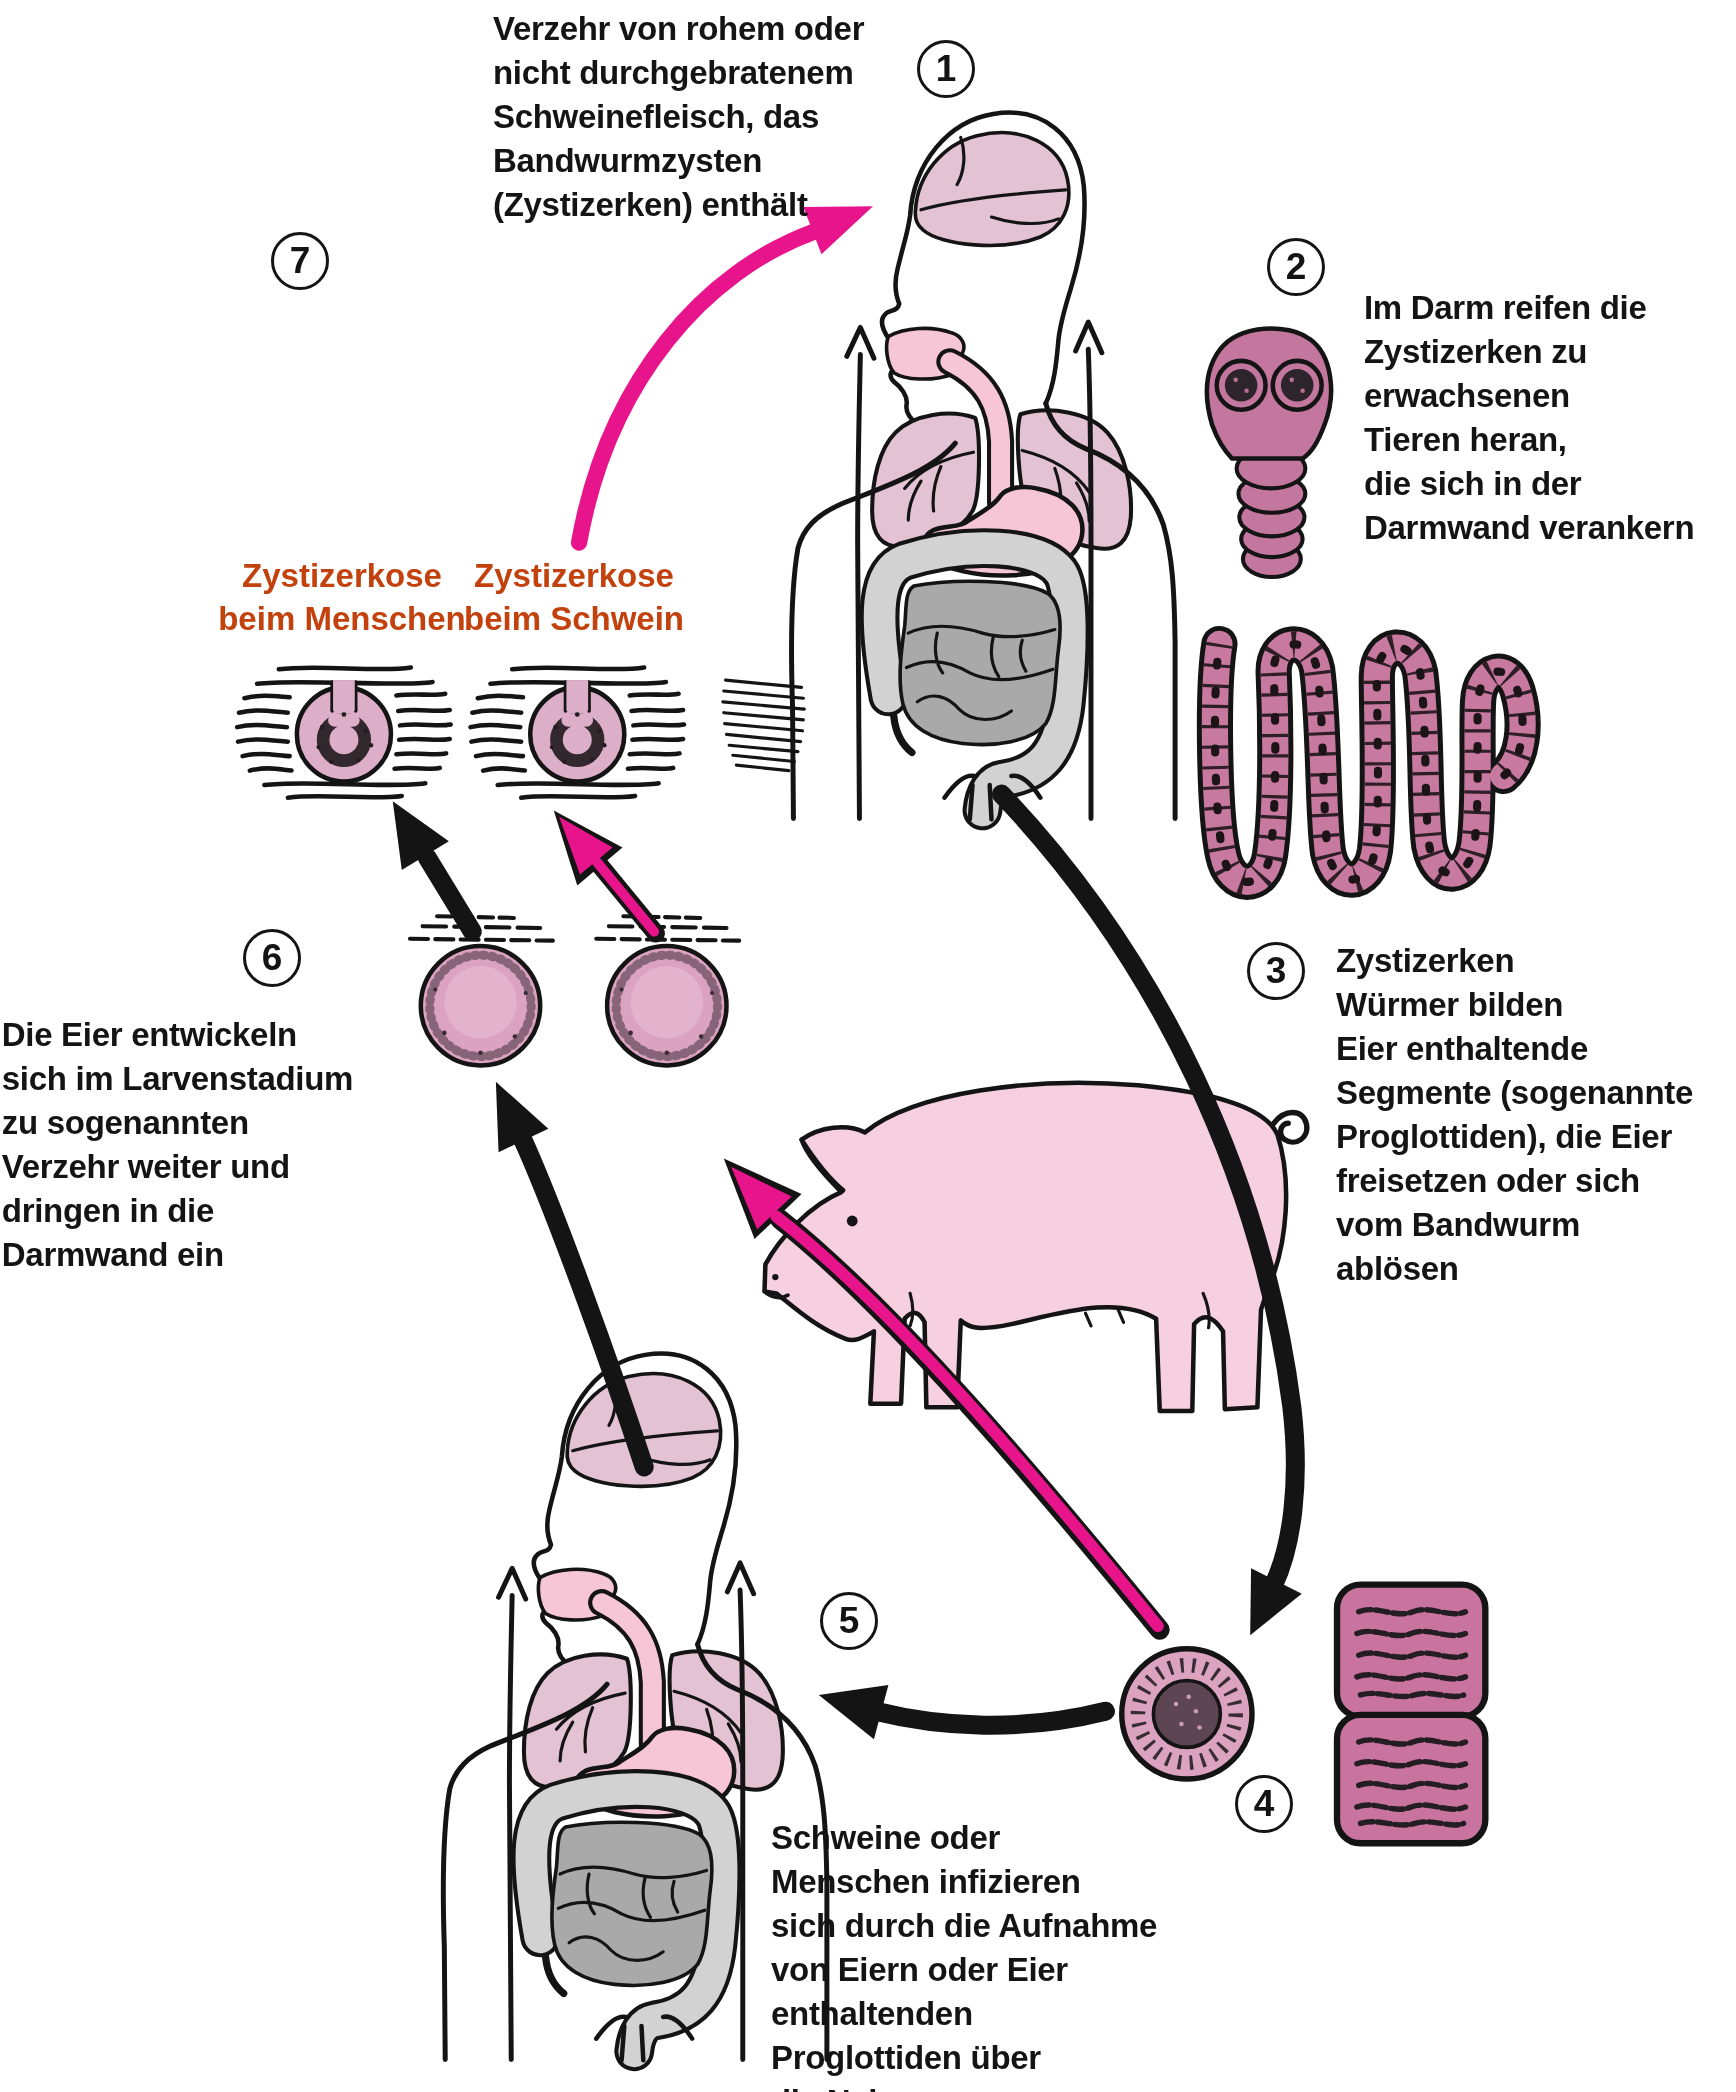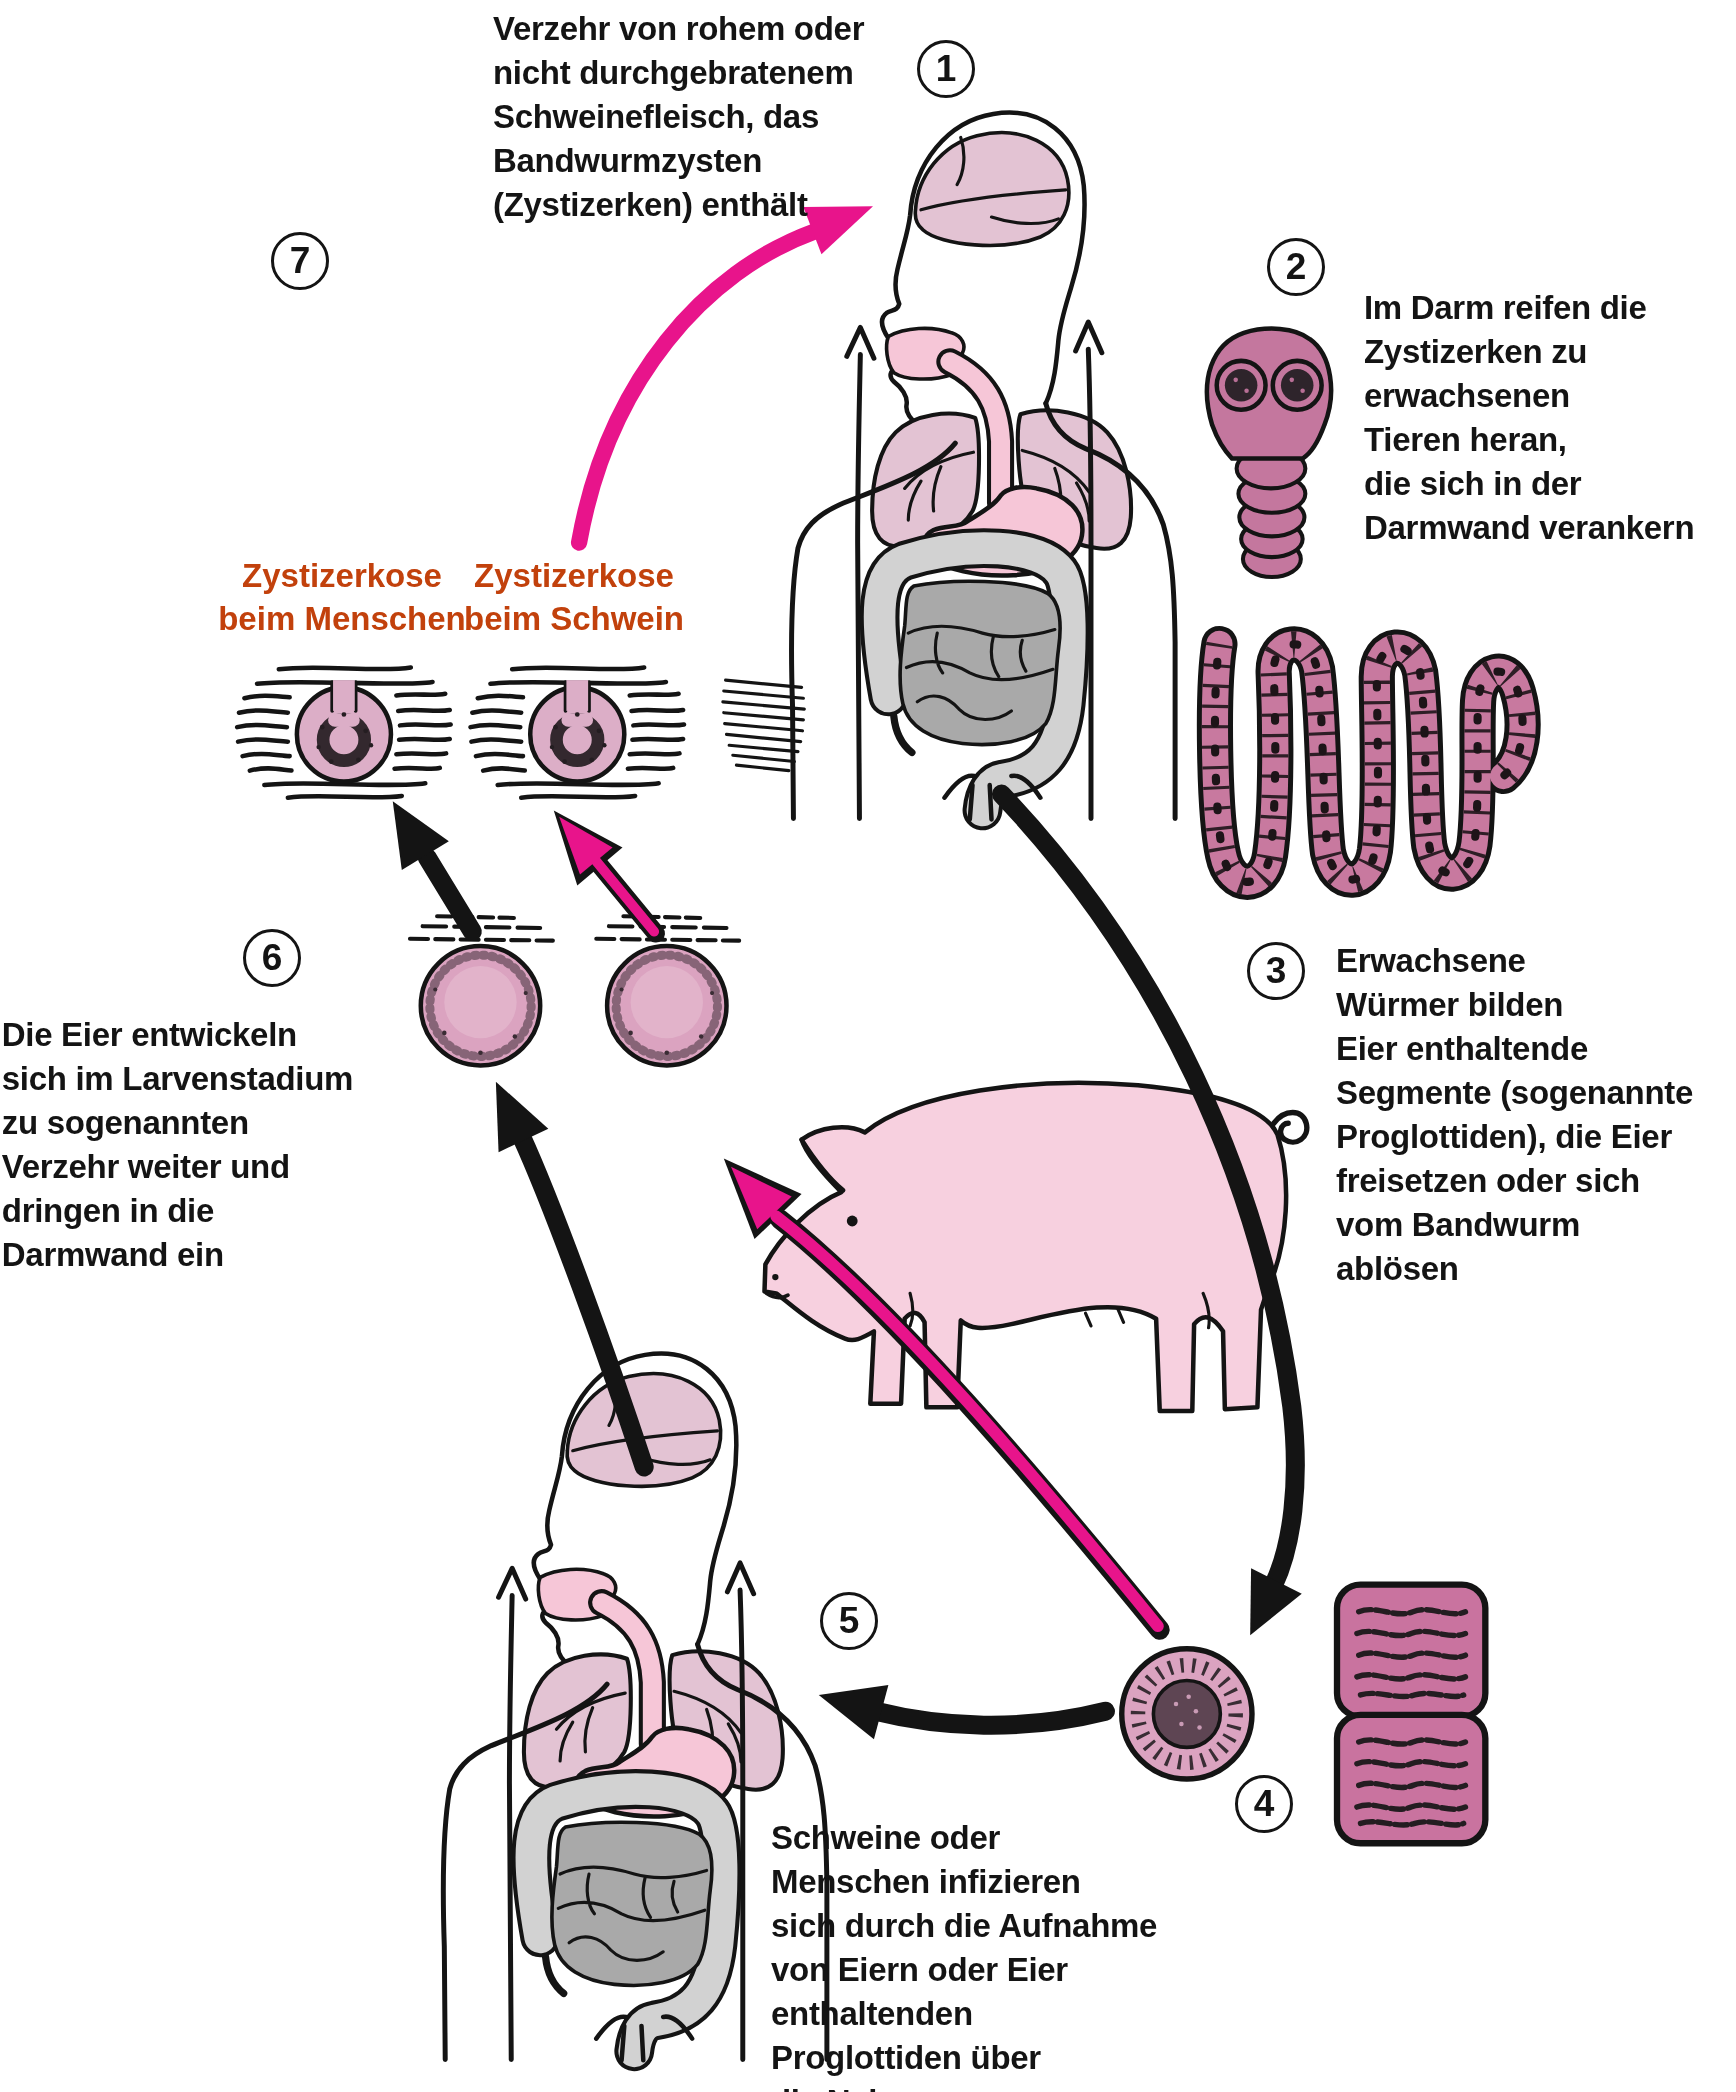--- a/index.html
+++ b/index.html
@@ -310,21 +310,21 @@
 nicht durchgebratenem
 Schweinefleisch, das
 Bandwurmzysten
 (Zystizerken) enthält</div>
 <div class="step-text" style="left:1364px;top:286px">Im Darm reifen die
 Zystizerken zu
 erwachsenen
 Tieren heran,
 die sich in der
 Darmwand verankern</div>
-<div class="step-text" style="left:1336px;top:939px">Erwachsene
+<div class="step-text" style="left:1336px;top:939px">Zystizerken
 Würmer bilden
 Eier enthaltende
 Segmente (sogenannte
 Proglottiden), die Eier
 freisetzen oder sich
 vom Bandwurm
 ablösen</div>
 <div class="step-text" style="left:771px;top:1816px">Schweine oder
 Menschen infizieren
 sich durch die Aufnahme

